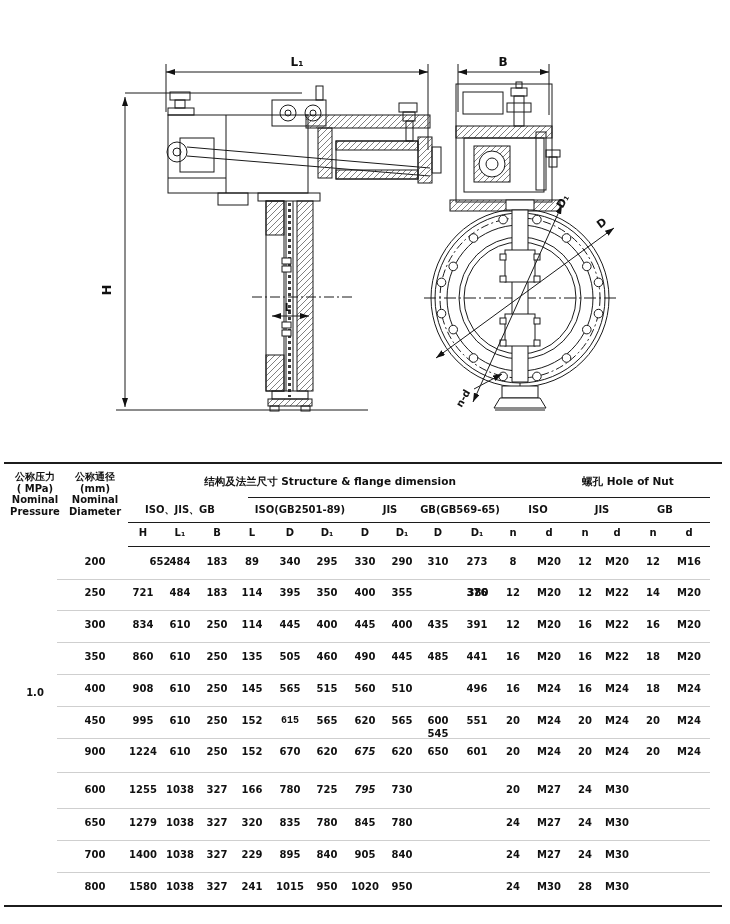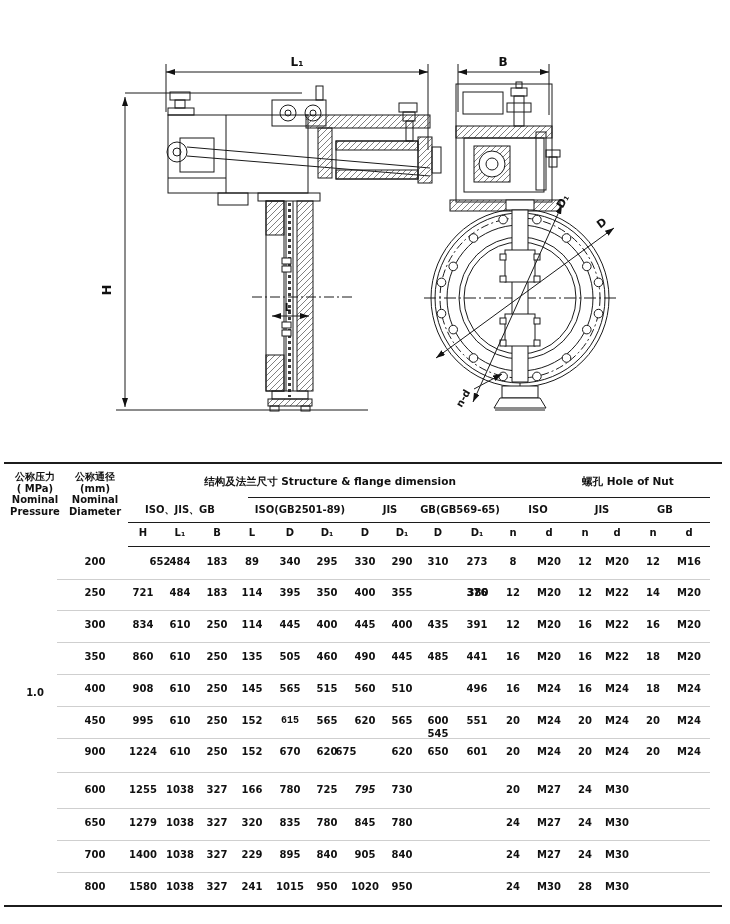--- a/index.html
+++ b/index.html
@@ -330,21 +330,21 @@
       <span class="tcell" style="left: 617px; top: 716px;">M24</span>
       <span class="tcell" style="left: 653px; top: 716px;">20</span>
       <span class="tcell" style="left: 689px; top: 716px;">M24</span>
       <span class="tcell" style="left: 95px; top: 747px;">900</span>
       <span class="tcell" style="left: 143px; top: 747px;">1224</span>
       <span class="tcell" style="left: 180px; top: 747px;">610</span>
       <span class="tcell" style="left: 217px; top: 747px;">250</span>
       <span class="tcell" style="left: 252px; top: 747px;">152</span>
       <span class="tcell" style="left: 290px; top: 747px;">670</span>
       <span class="tcell" style="left: 327px; top: 747px;">620</span>
-      <span class="tcell" style="left: 346px; top: 747px;">675</span>
+      <span class="tcell" style="left: 365px; top: 747px; font-style: italic;">675</span>
       <span class="tcell" style="left: 402px; top: 747px;">620</span>
       <span class="tcell" style="left: 438px; top: 747px;">650</span>
       <span class="tcell" style="left: 477px; top: 747px;">601</span>
       <span class="tcell" style="left: 513px; top: 747px;">20</span>
       <span class="tcell" style="left: 549px; top: 747px;">M24</span>
       <span class="tcell" style="left: 585px; top: 747px;">20</span>
       <span class="tcell" style="left: 617px; top: 747px;">M24</span>
       <span class="tcell" style="left: 653px; top: 747px;">20</span>
       <span class="tcell" style="left: 689px; top: 747px;">M24</span>
       <span class="tcell" style="left: 95px; top: 785px;">600</span>

